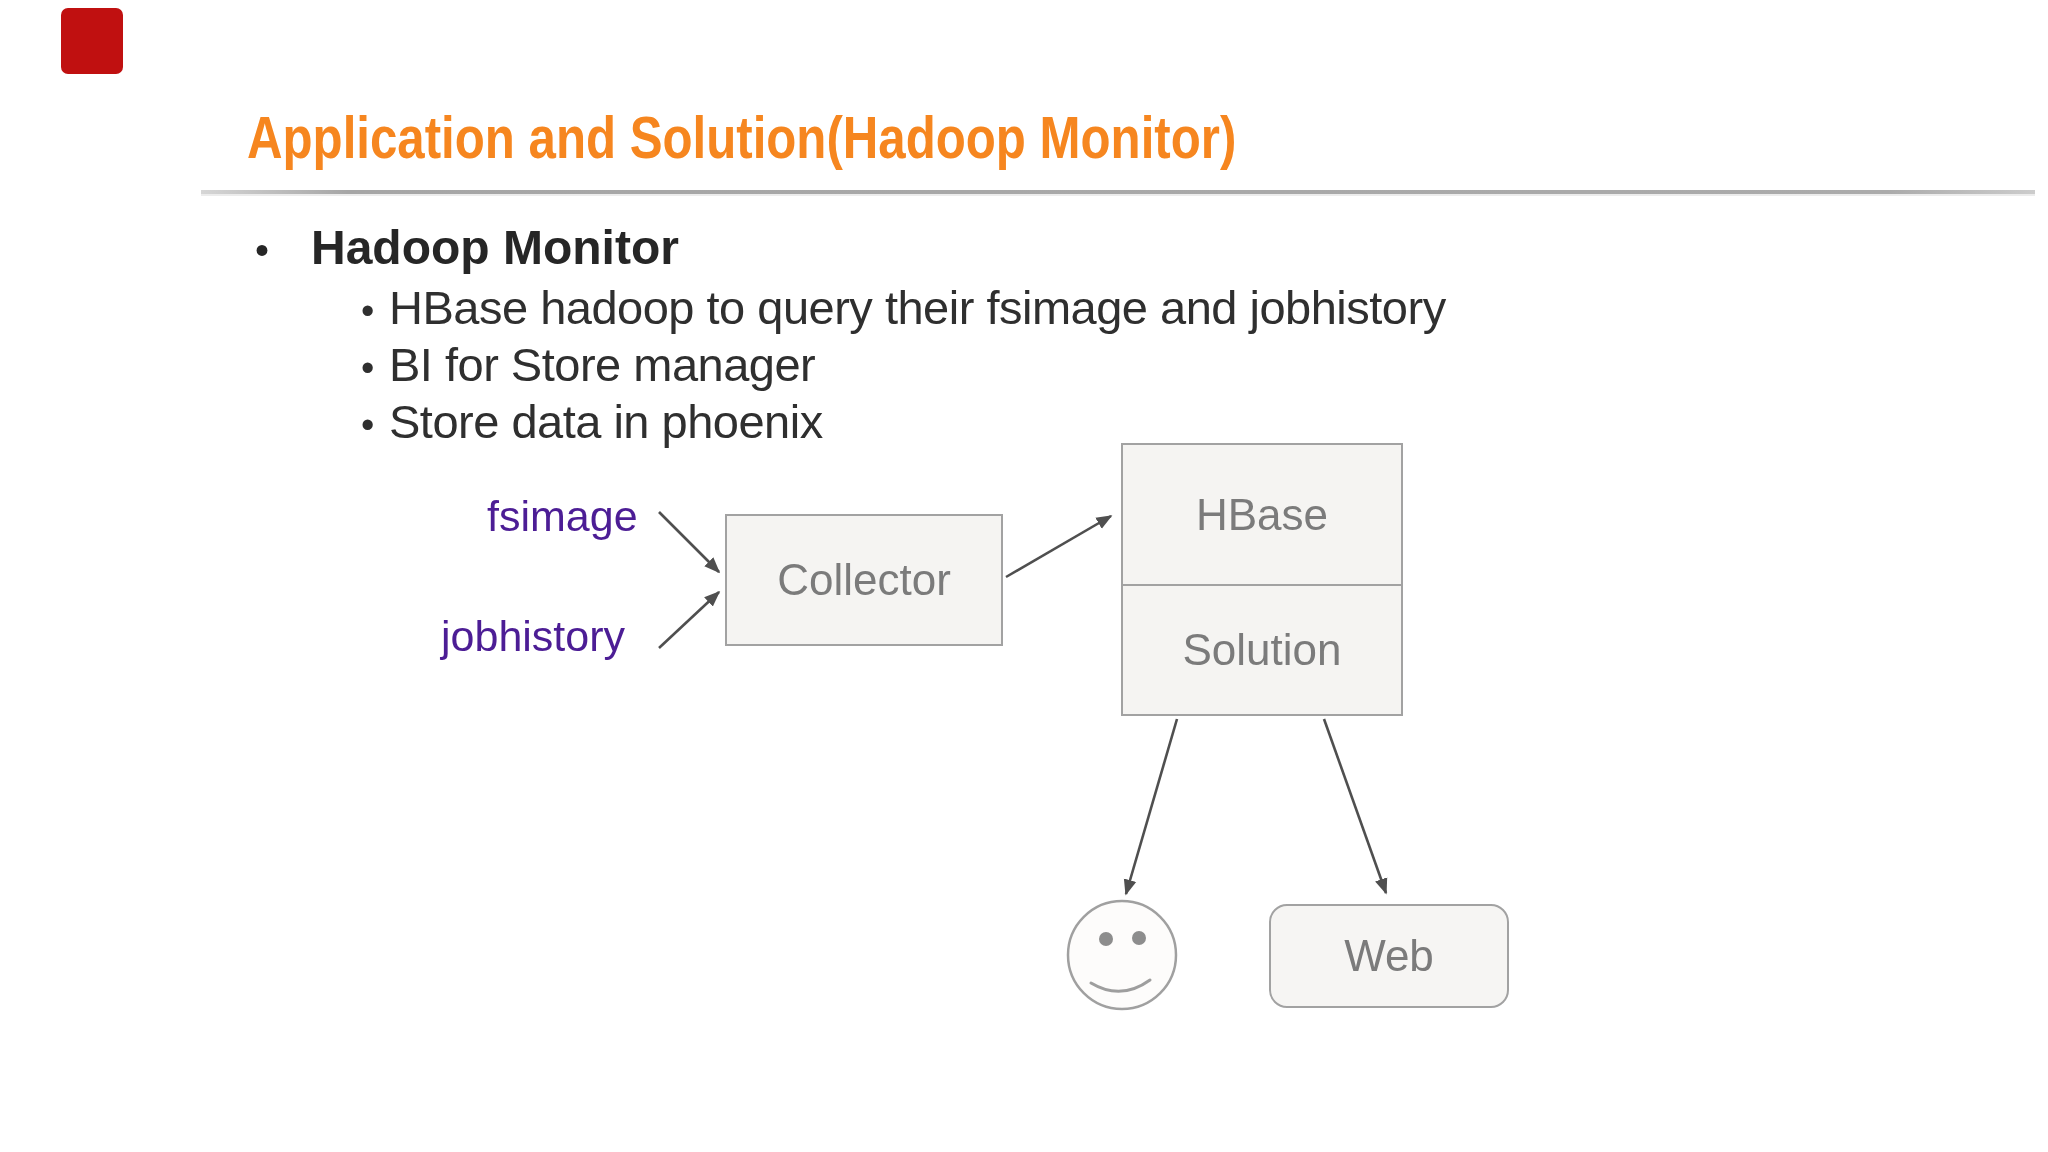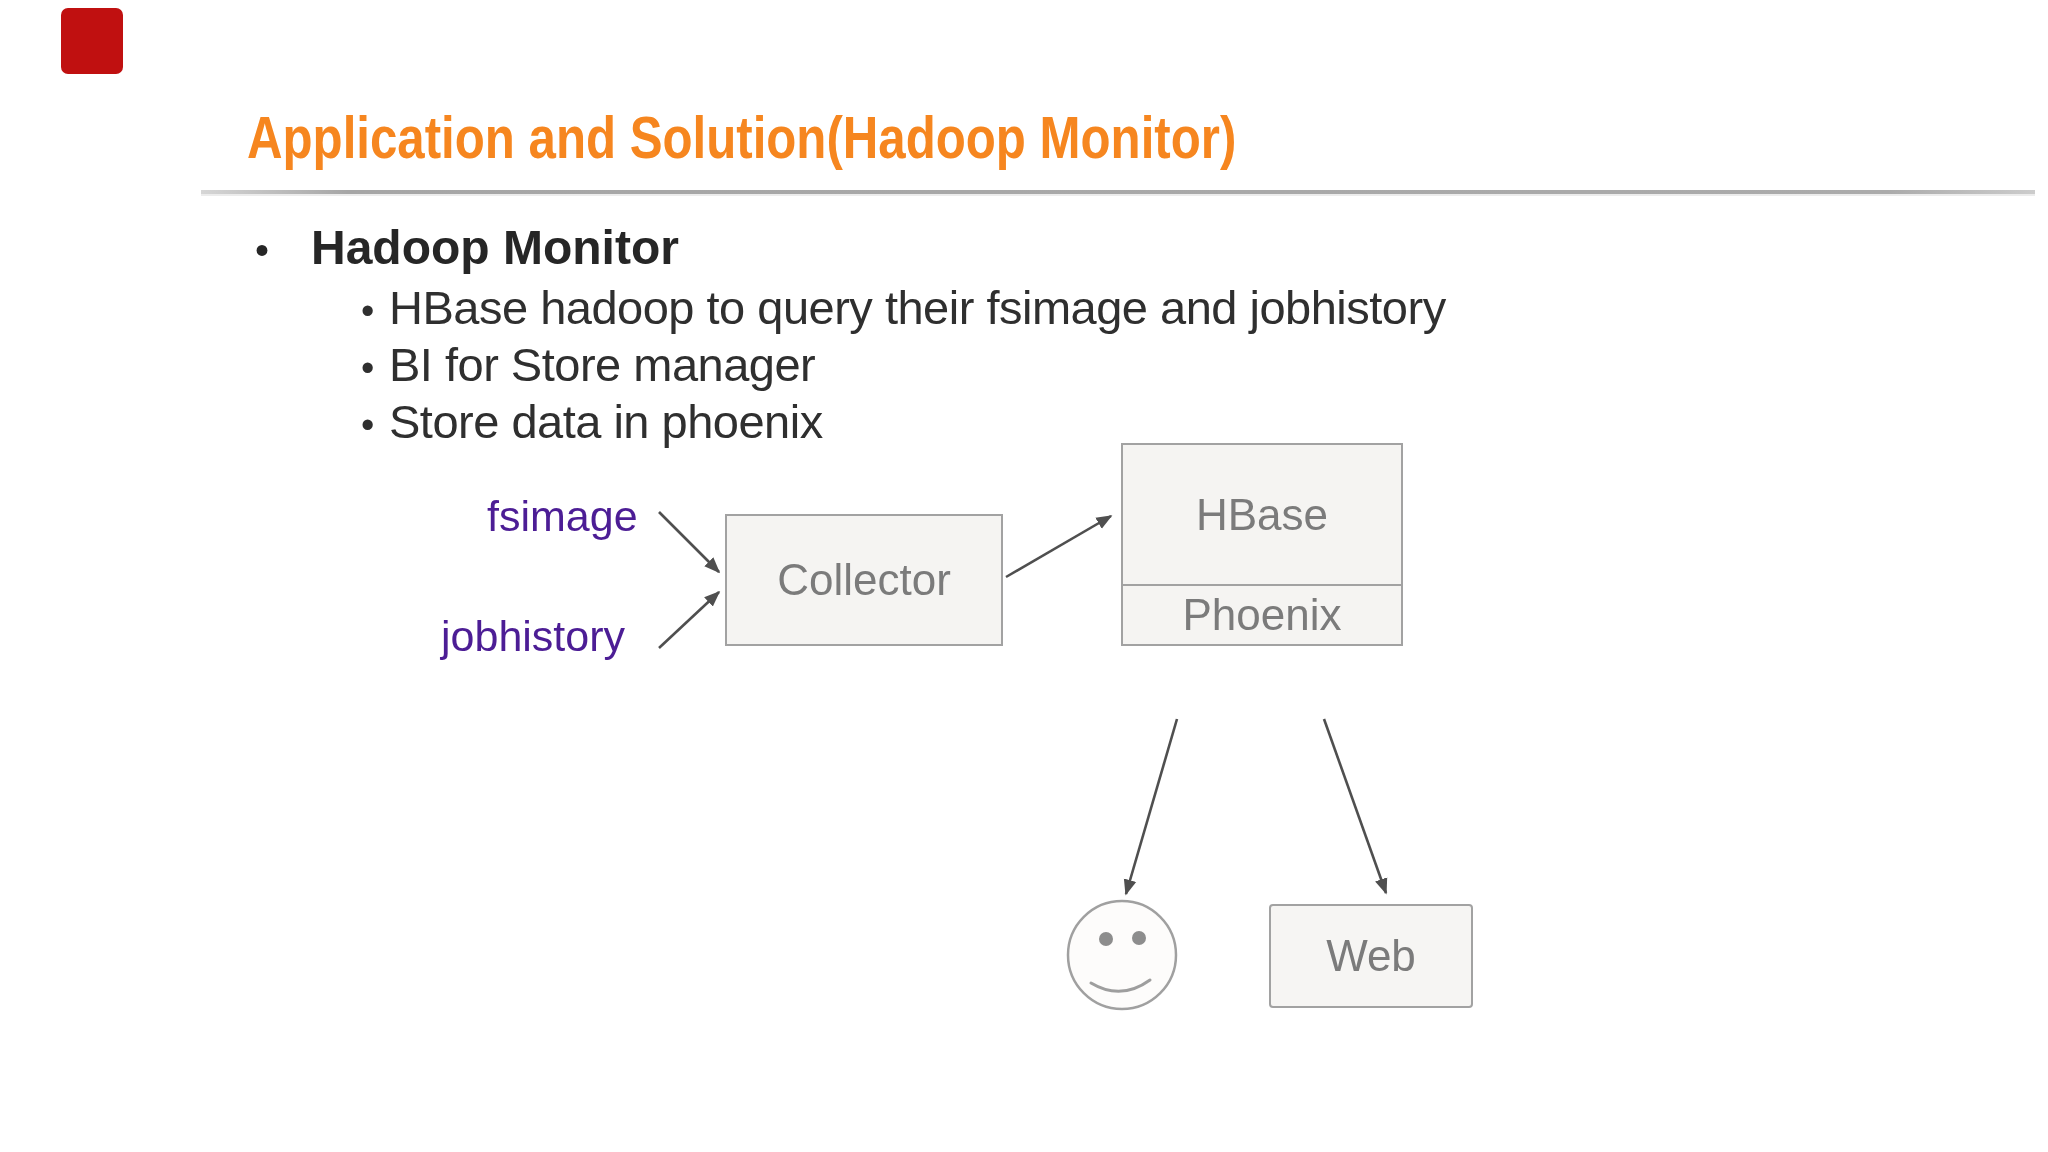--- a/index.html
+++ b/index.html
@@ -63,25 +63,25 @@
     background: #f5f4f2;
     border: 2px solid #a2a2a2;
     color: #7b7b7b;
     font-size: 44px;
     display: flex;
     align-items: center;
     justify-content: center;
     white-space: nowrap;
   }
   .node-collector { left: 700px; top: 514px; width: 278px; height: 132px; }
-  .node-stack { left: 1096px; top: 443px; width: 282px; height: 203px; padding: 0; flex-direction: column; align-items: stretch; }
+  .node-stack { left: 1096px; top: 443px; width: 282px; height: 273px; padding: 0; flex-direction: column; align-items: stretch; }
   .node-stack .cell { display: flex; align-items: center; justify-content: center; }
   .cell-hbase { height: 139px; box-sizing: border-box; }
   .cell-phoenix { flex: 1; box-sizing: border-box; border-top: 2px solid #a2a2a2; }
-  .node-web { left: 1244px; top: 904px; width: 204px; height: 104px; border-radius: 4px; background: #f6f5f3; }
+  .node-web { left: 1244px; top: 904px; width: 240px; height: 104px; border-radius: 18px; background: #f6f5f3; }
 
   .overlay-svg { position: absolute; left: 0; top: 0; width: 2048px; height: 1152px; pointer-events: none; }
 </style>
 </head>
 <body>
 
 <div class="stage">
 
   <div class="corner-marker"></div>
 
@@ -112,21 +112,21 @@
 
   <div class="node node-collector">
     <span>Collector</span>
   </div>
 
   <div class="node node-stack">
     <div class="cell cell-hbase">
       <span>HBase</span>
     </div>
     <div class="cell cell-phoenix">
-      <span>Phoenix</span>
+      <span>Solution</span>
     </div>
   </div>
 
   <div class="node node-web">
     <span>Web</span>
   </div>
 
   <svg class="overlay-svg" viewBox="0 0 2048 1152">
     <defs>
       <marker id="ah" markerUnits="userSpaceOnUse" markerWidth="16" markerHeight="14" viewBox="0 0 10 8" refX="9" refY="4" orient="auto">

